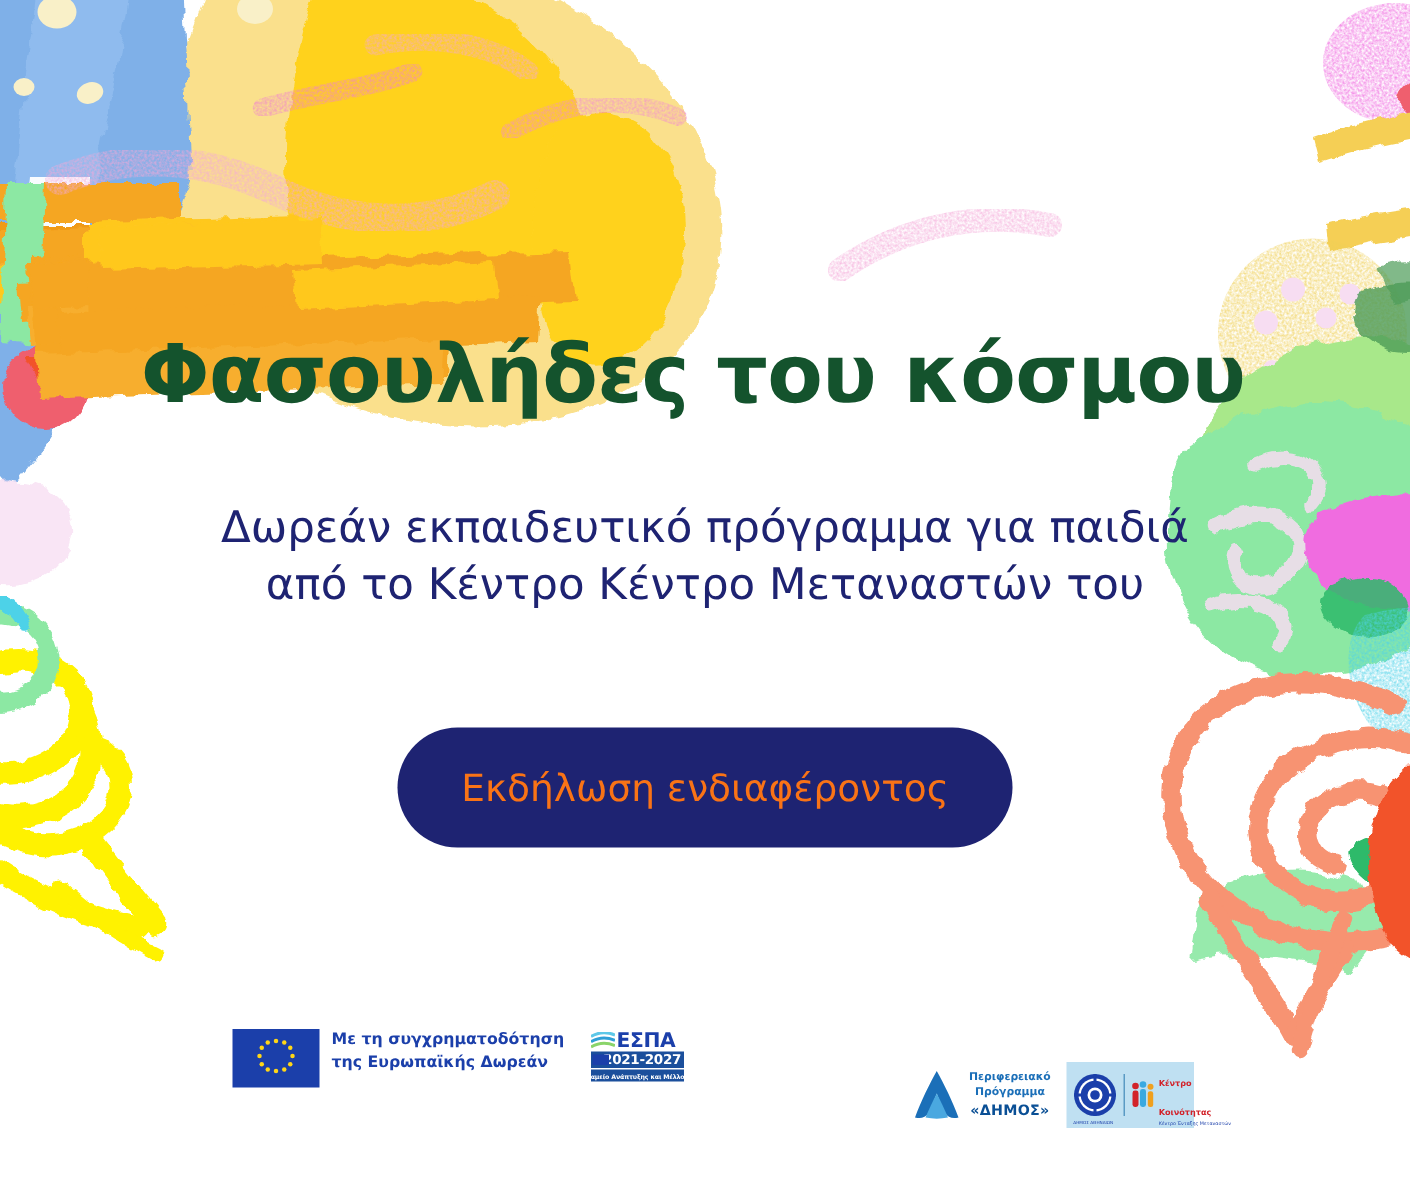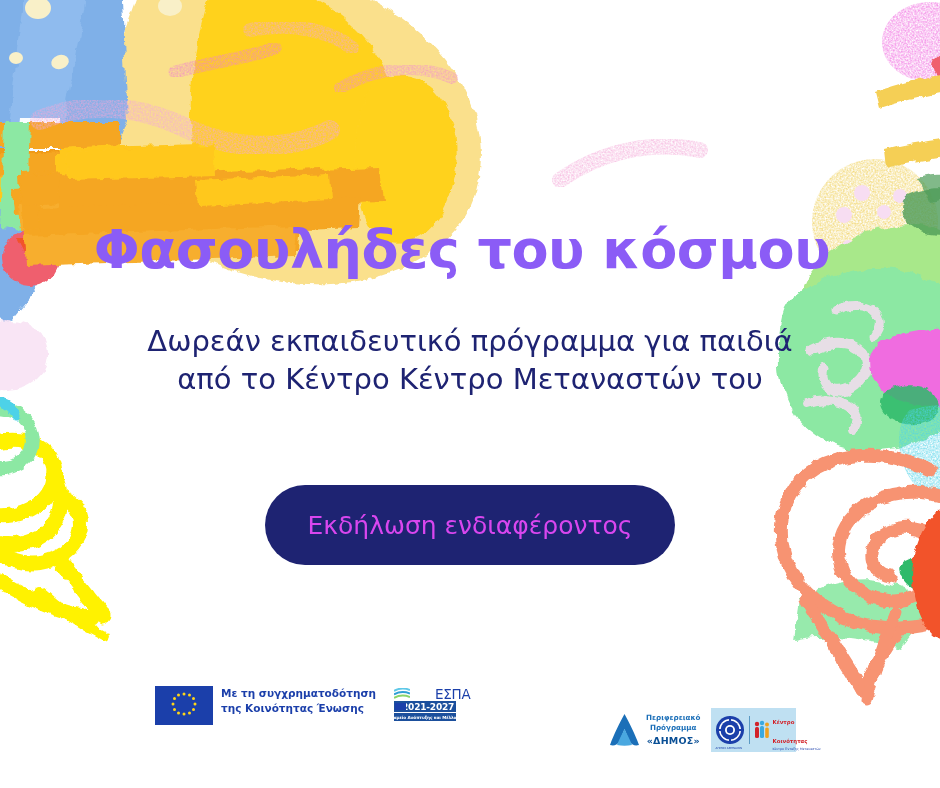--- a/index.html
+++ b/index.html
@@ -24,44 +24,44 @@
     display:flex; flex-direction:column;
     align-items:center;
   }
   .title {
     position:absolute;
     top:222px; left:0; width:924px;
     text-align:center;
     font-size:54px;
     font-weight:bold;
     letter-spacing:-0.5px;
-    color:#8b5cf6;
+    color:#14532d;
     line-height:1.05;
     white-space:nowrap;
   }
   .subtitle {
     position:absolute;
-    top:322px; left:0; width:940px;
+    top:332px; left:0; width:940px;
     text-align:center;
     font-size:29px;
     font-weight:normal;
     color:#1e2372;
     line-height:1.32;
   }
   .subtitle span { display:block; }
 
   .cta {
     position:absolute;
     top:485px; left:50%;
     transform:translateX(-50%);
     width:410px; height:80px;
     background:#1e2372;
     border-radius:40px;
     border:none;
-    color:#d946ef;
+    color:#f97316;
     display:flex;
     flex-direction:row;
     align-items:center;
     justify-content:center;
     line-height:1.24;
     cursor:pointer;
     font-family:inherit;
   }
   .cta .l1 { font-size:25px; }
   .cta .l2 { font-size:25px; }
@@ -83,22 +83,22 @@
   .eu-text {
     font-size:10.5px; color:#1b3faa; font-weight:bold;
     line-height:1.42; white-space:nowrap;
   }
 
   .espa {
     width:62px; height:38px; flex:none; position:relative;
     margin-left:10px;
   }
   .espa .waves { position:absolute; left:0; top:2px; width:16px; height:13px; }
-  .espa .word  { position:absolute; left:17px; top:0px; font-size:13.5px; font-weight:normal;
-                 color:#1b3faa; letter-spacing:-0.3px;padding-left:24px; }
+  .espa .word  { position:absolute; left:17px; top:0px; font-size:13.5px; font-weight:bold;
+                 color:#1b3faa; letter-spacing:-0.3px; }
   .espa .years { position:absolute; left:0px; top:15px; width:62px; height:11px;
                  background:#1b4f9c; color:#ffffff; font-size:9px; font-weight:bold;
                  display:flex; align-items:center; justify-content:flex-end;
                  padding-right:2px; letter-spacing:-0.2px; }
   .espa .years .eu-mini { position:absolute; left:1px; top:2px; width:11px; height:7px;
                  background:#1b3faa; }
   .espa .tagline { position:absolute; left:0px; top:27px; width:62px; height:8px;
                  background:#1b4f9c; color:#ffffff; font-size:4.2px; font-weight:bold;
                  display:flex; align-items:center; justify-content:center;
                  letter-spacing:-0.1px; white-space:nowrap; overflow:hidden; }
@@ -447,21 +447,21 @@
             <circle cx="19.5" cy="23.5" r="1.5"></circle>
             <circle cx="18" cy="18" r="1.5"></circle>
             <circle cx="19.5" cy="12.5" r="1.5"></circle>
             <circle cx="23.5" cy="9" r="1.5"></circle>
           </g>
         </svg>
       </div>
 
       <div class="eu-text">
         <div>Με τη συγχρηματοδότηση</div>
-        <div>της Κοινότητας Ένωσης</div>
+        <div>της Ευρωπαϊκής Δωρεάν</div>
       </div>
 
       <div class="espa">
         <svg class="waves" viewBox="0 0 16 13">
           <path d="M0 3 C 5 0 11 0 16 2" stroke="#5ec8e8" stroke-width="2" fill="none"></path>
           <path d="M0 6.5 C 5 3.5 11 3.5 16 5.5" stroke="#2f9fd6" stroke-width="2" fill="none"></path>
           <path d="M0 10 C 5 7 11 7 16 9" stroke="#8ad46a" stroke-width="2" fill="none"></path>
         </svg>
         <div class="word">ΕΣΠΑ</div>
         <div class="years">

